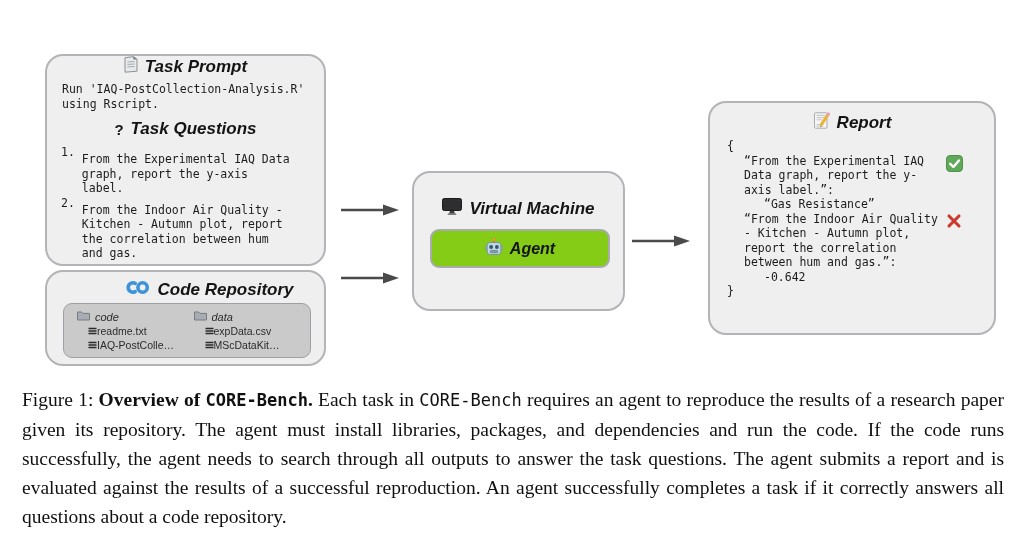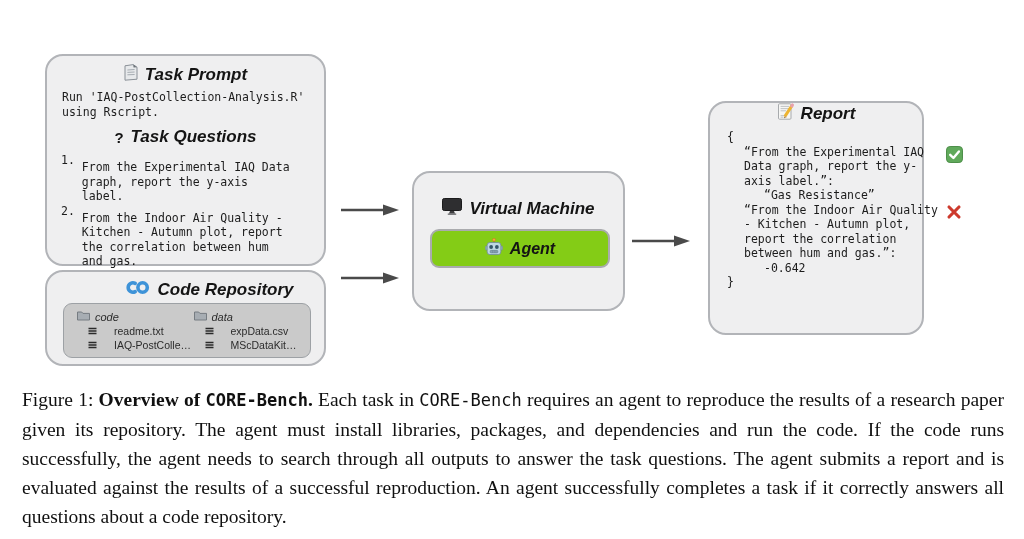--- a/index.html
+++ b/index.html
@@ -7,46 +7,46 @@
           font-family:"Liberation Sans",sans-serif;color:#1a1a1a;overflow:hidden;}
 
   
   .panel{position:absolute;background:#efeff0;border:2px solid #b2b4b8;
          border-radius:18px;box-sizing:border-box;}
   .panel-title{display:flex;align-items:center;justify-content:center;gap:7px;
                font-style:italic;font-weight:bold;font-size:17px;color:#141414;}
   .mono{font-family:"DejaVu Sans Mono",monospace;font-size:11.5px;line-height:14.5px;color:#1c1c1c;}
 
   
-  #task-prompt{left:45px;top:54px;width:281px;height:212px;padding-top:8px;}
+  #task-prompt{left:45px;top:54px;width:281px;height:212px;padding-top:0;}
   .run-text{margin:4px 0 0 15px;white-space:pre-line;}
   .questions-title{margin-top:8px;}
   .qmark{font-style:normal;font-weight:bold;font-size:15px;}
   .question-list{margin:6px 0 0 14px;display:flex;flex-direction:column;}
   .question-item{display:flex;gap:7px;}
   .question-text{width:208px;margin-top:7px;}
 
   
   #code-repo{left:45px;top:270px;width:281px;height:96px;padding-top:7px;padding-left:46px;}
   .repo-panel{position:absolute;left:16px;top:31px;width:248px;height:55px;
               background:#cacaca;border:1.5px solid #9da1a5;border-radius:9px;
               box-sizing:border-box;display:flex;padding:6px 0 0 13px;}
   .repo-col{display:flex;flex-direction:column;gap:2px;width:120px;}
   .repo-folder-row{display:flex;align-items:center;gap:5px;font-size:11px;color:#2b2b2b;font-style:italic;}
-  .repo-file-row{display:flex;align-items:center;gap:17px;font-size:10.5px;color:#2b2b2b;margin-left:11px;}
+  .repo-file-row{display:flex;align-items:center;gap:0;font-size:10.5px;color:#2b2b2b;margin-left:11px;}
 
   
   #vm-box{left:412px;top:171px;width:213px;height:140px;padding-top:25px;}
   .agent-panel{position:absolute;left:16px;top:56px;width:180px;height:39px;
                background:#84cc16;border:2px solid #aaabae;border-radius:9px;
                box-sizing:border-box;display:flex;align-items:center;justify-content:center;gap:7px;
                font-style:italic;font-weight:bold;font-size:16px;color:#141414;}
 
   
-  #report-box{left:708px;top:101px;width:216px;height:234px;}
+  #report-box{left:708px;top:101px;width:288px;height:234px;padding-top:9px;}
   .report-body{margin:5px 0 0 17px;}
   .report-entry{position:relative;margin-left:17px;}
   .report-question{display:block;width:196px;}
   .report-answer{display:block;padding-left:20px;}
   .status-icon{position:absolute;left:202px;top:1px;width:17px;height:17px;}
 
   
   .arrow{position:absolute;}
 
   

